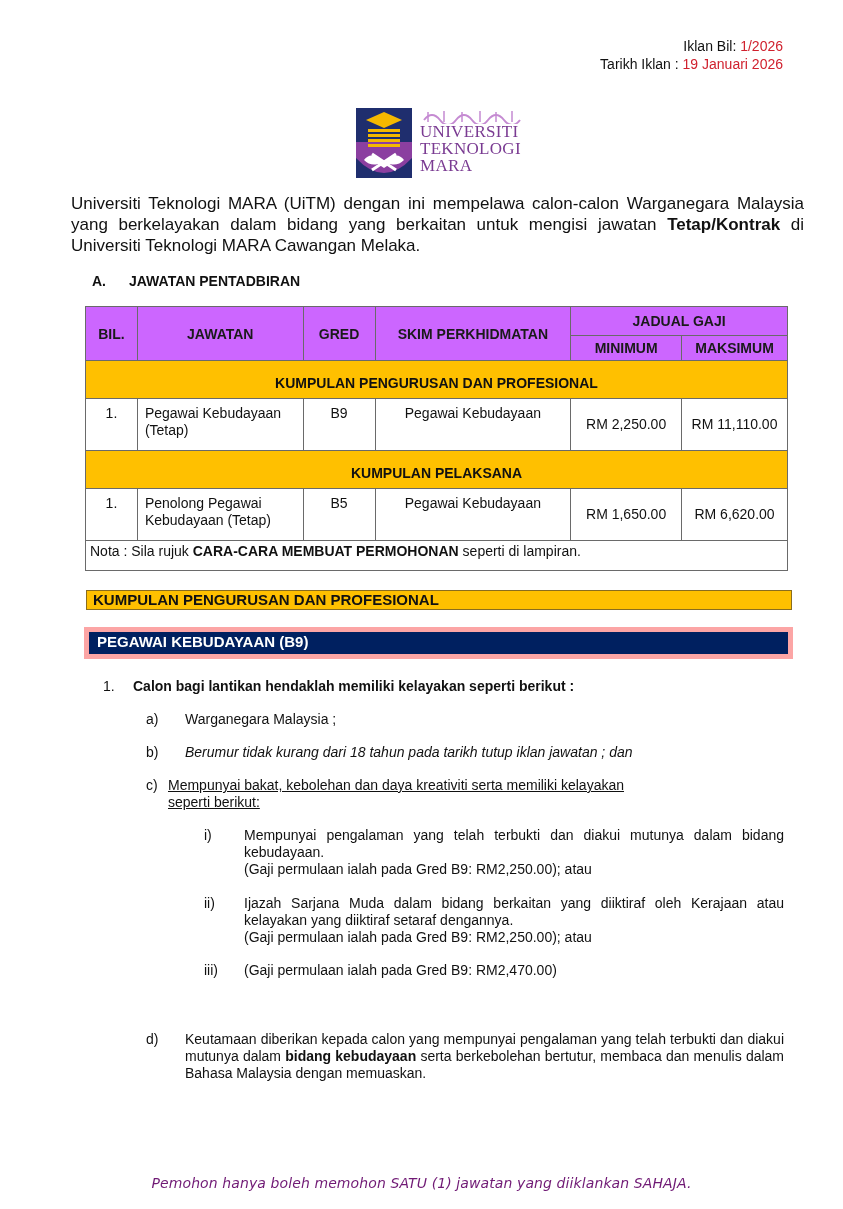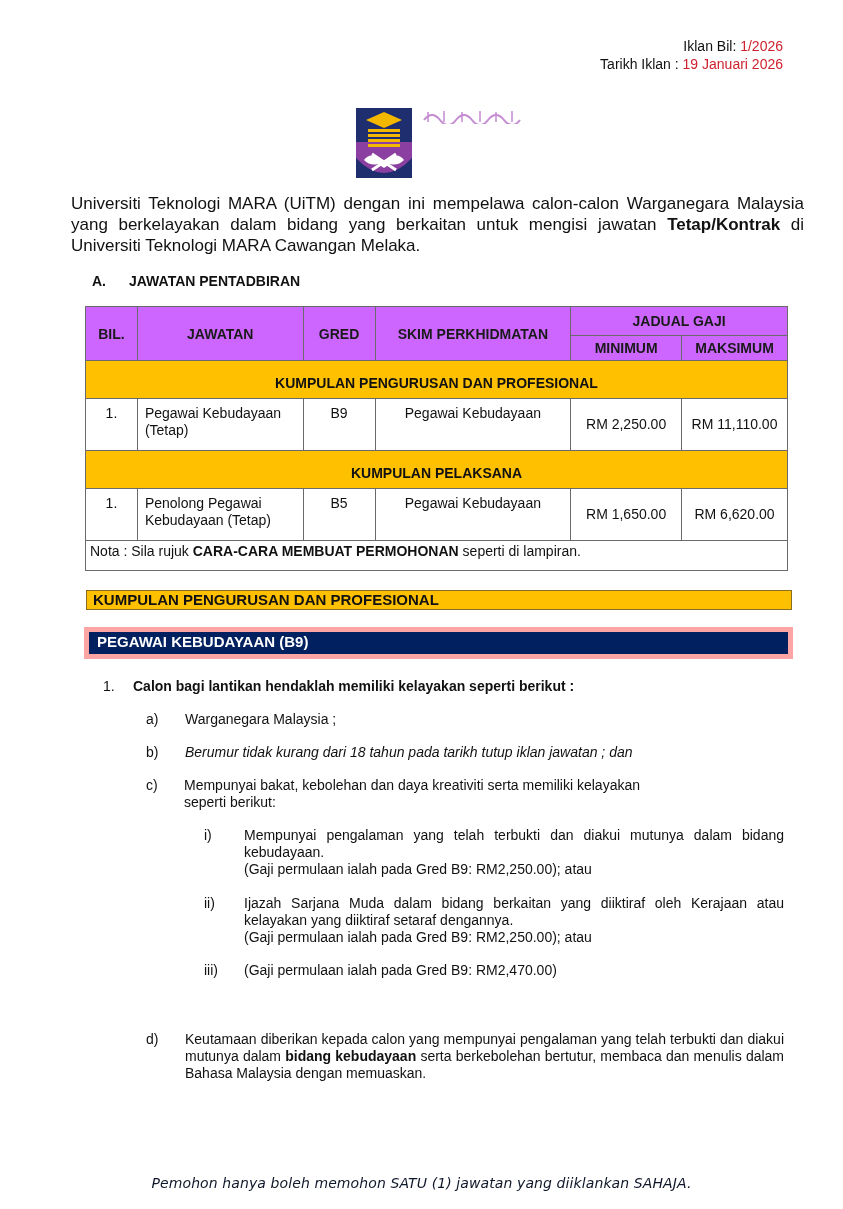--- a/index.html
+++ b/index.html
@@ -135,21 +135,21 @@
     .item { position: absolute; font-size: 14px; line-height: 17px; }
     .num { position: absolute; }
     .txt { position: absolute; text-align: justify; }
 
     .footer-note {
       position: absolute;
       left: 0;
       width: 843px;
       top: 1175px;
       text-align: center;
-      color: #0f172a;
+      color: #701a75;
       font-style: italic;
       font-size: 14px;
       font-family: "DejaVu Sans", sans-serif;
       letter-spacing: 0.1px;
     }
   </style>
 </head>
 <body>
 
 <div class="ref-block">
@@ -170,20 +170,25 @@
     <rect x="12" y="26" width="32" height="3" fill="#f5b800"></rect>
     <rect x="12" y="31" width="32" height="3" fill="#f5b800"></rect>
     <rect x="12" y="36" width="32" height="3" fill="#f5b800"></rect>
     <path d="M8 52 Q14 44 22 50 L28 56 L34 50 Q42 44 48 52 Q42 58 34 56 L28 60 L22 56 Q14 58 8 52 Z" fill="#ffffff"></path>
     <path d="M16 46 L40 62 M40 46 L16 62" stroke="#ffffff" stroke-width="3"></path>
   </svg>
   <svg class="jawi" viewBox="0 0 100 16">
     <path d="M2 12 Q10 2 18 12 T34 12 T50 12 T66 12 T82 12 T98 12" stroke="#c58bd2" stroke-width="2" fill="none"></path>
     <path d="M6 4 L6 14 M22 3 L22 14 M40 4 L40 14 M58 3 L58 14 M74 4 L74 14 M90 3 L90 14" stroke="#c58bd2" stroke-width="1.5"></path>
   </svg>
+  <div class="uni-name">
+    <div>UNIVERSITI</div>
+    <div>TEKNOLOGI</div>
+    <div>MARA</div>
+  </div>
 </div>
 
 <p class="intro">
   <span>Universiti Teknologi MARA (UiTM) dengan ini mempelawa calon-calon Warganegara Malaysia yang berkelayakan dalam bidang yang berkaitan untuk mengisi jawatan </span><b>Tetap/Kontrak</b><span> di Universiti Teknologi MARA Cawangan Melaka.</span>
 </p>
 
 <div class="section-a">
   <span class="letter">A.</span><span>JAWATAN PENTADBIRAN</span>
 </div>
 
@@ -261,21 +266,21 @@
   <span class="txt" style="left:39px; white-space:nowrap;">Warganegara Malaysia ;</span>
 </div>
 
 <div class="item" style="left:146px; top:744px; width:660px;">
   <span class="num" style="left:0;">b)</span>
   <span class="txt" style="left:39px; white-space:nowrap;font-style:italic;">Berumur tidak kurang dari 18 tahun pada tarikh tutup iklan jawatan ; dan</span>
 </div>
 
 <div class="item" style="left:146px; top:777px; width:660px;">
   <span class="num" style="left:0;">c)</span>
-  <span class="txt" style="left:38px; white-space:nowrap;">
+  <span class="txt" style="left:22px; white-space:nowrap;text-decoration:underline;">
     <span style="display:block">Mempunyai bakat, kebolehan dan daya kreativiti serta memiliki kelayakan</span>
     <span style="display:block">seperti berikut:</span>
   </span>
 </div>
 
 <div class="item" style="left:204px; top:827px; width:600px;">
   <span class="num" style="left:0;">i)</span>
   <div class="txt" style="left:40px; width:540px;">
     <div>Mempunyai pengalaman yang telah terbukti dan diakui mutunya dalam bidang kebudayaan.</div>
     <div>(Gaji permulaan ialah pada Gred B9: RM2,250.00); atau</div>

